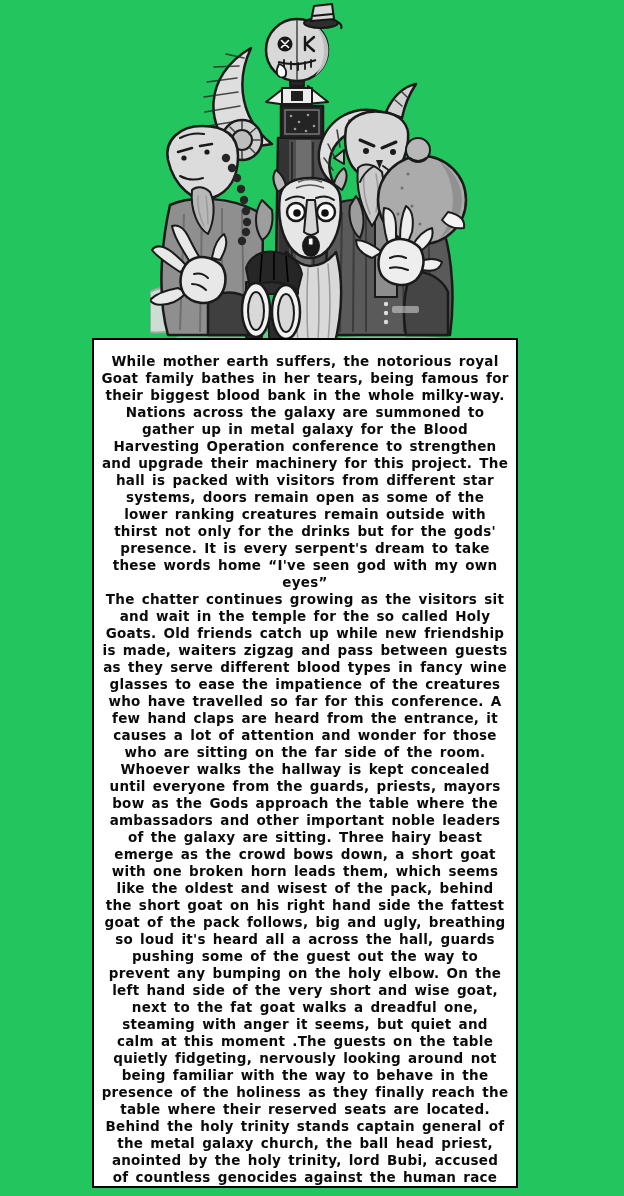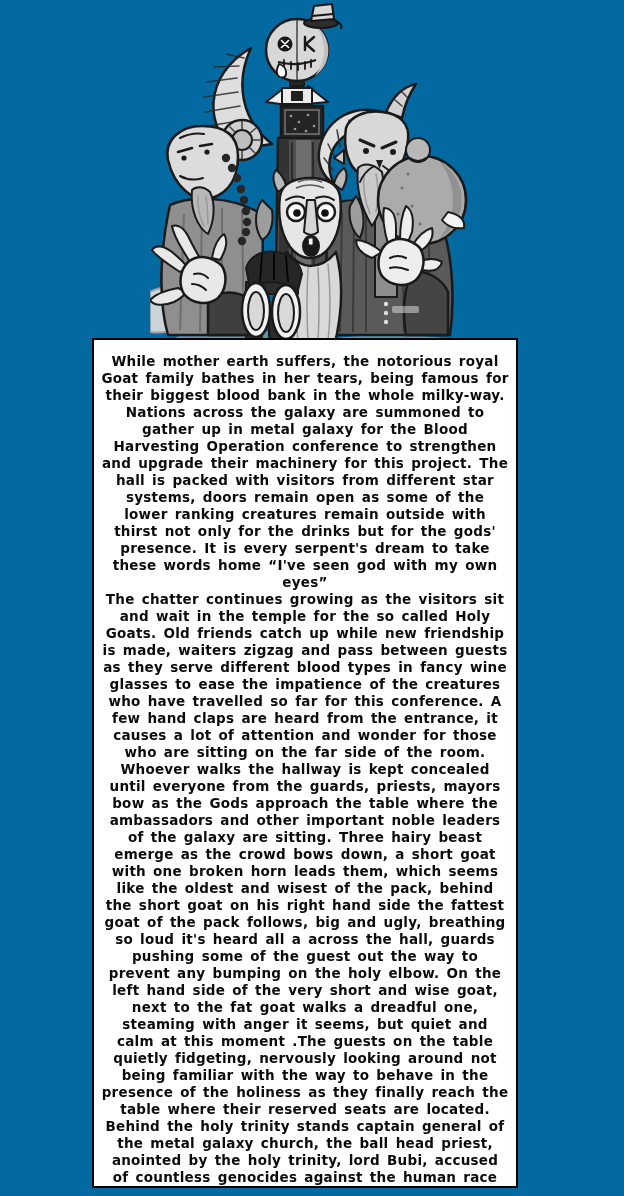--- a/index.html
+++ b/index.html
@@ -1,20 +1,20 @@
 <!DOCTYPE html>
 <html><head>
 <meta charset="utf-8">
 <style>
   html, body { margin: 0; padding: 0; background: #ffffff; }
   #screen {
     position: relative;
     width: 624px;
     height: 1196px;
-    background: #0369a1;
+    background: #22c55e;
     overflow: hidden;
     font-family: "DejaVu Sans", sans-serif;
   }
   .art {
     position: absolute;
     left: 150px;
     top: 0;
     width: 340px;
     height: 352px;
   }

